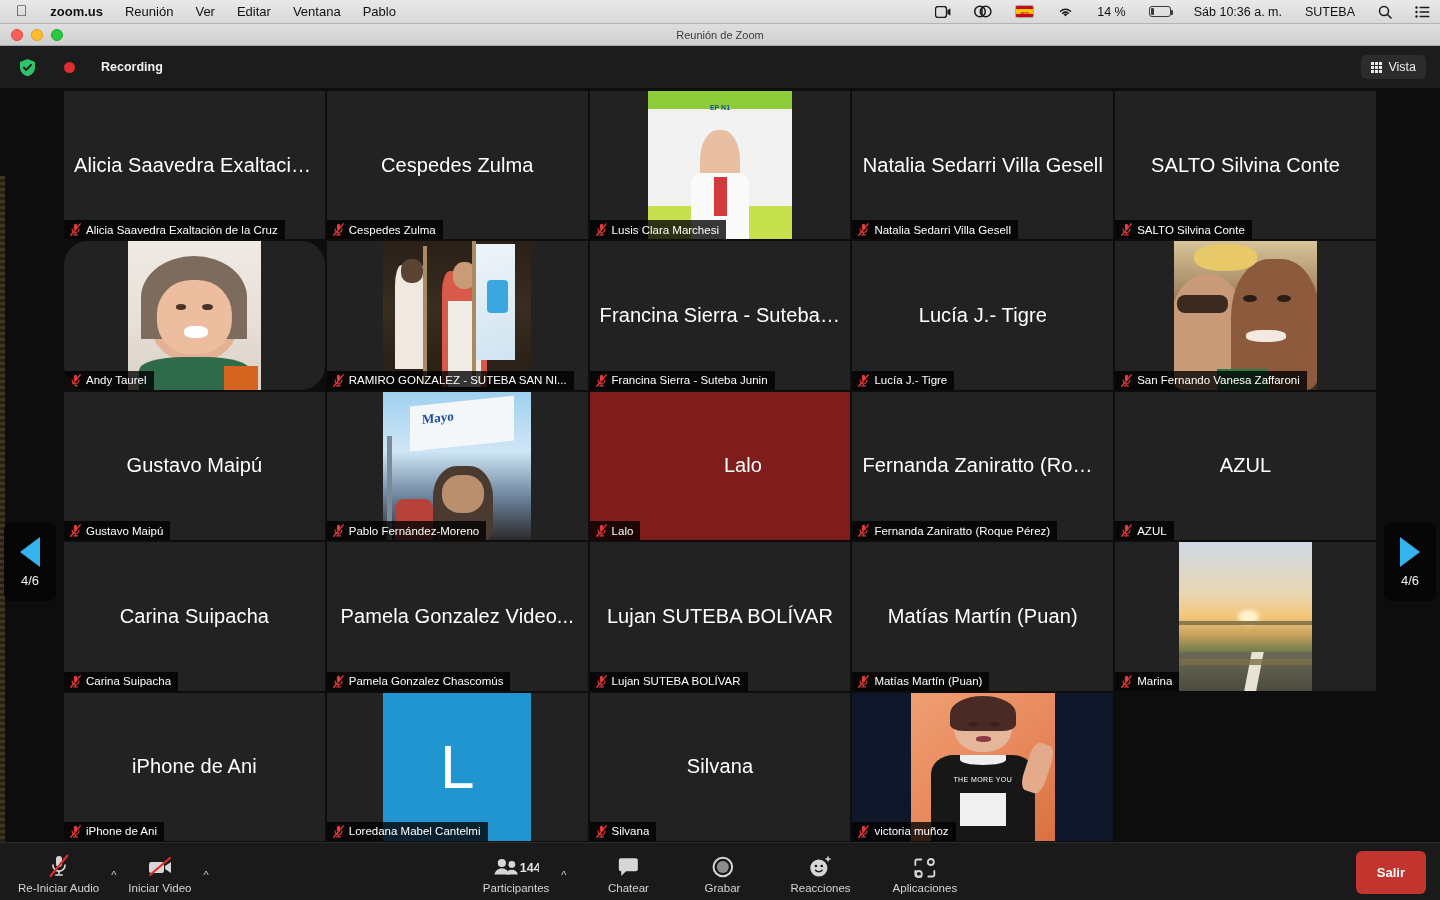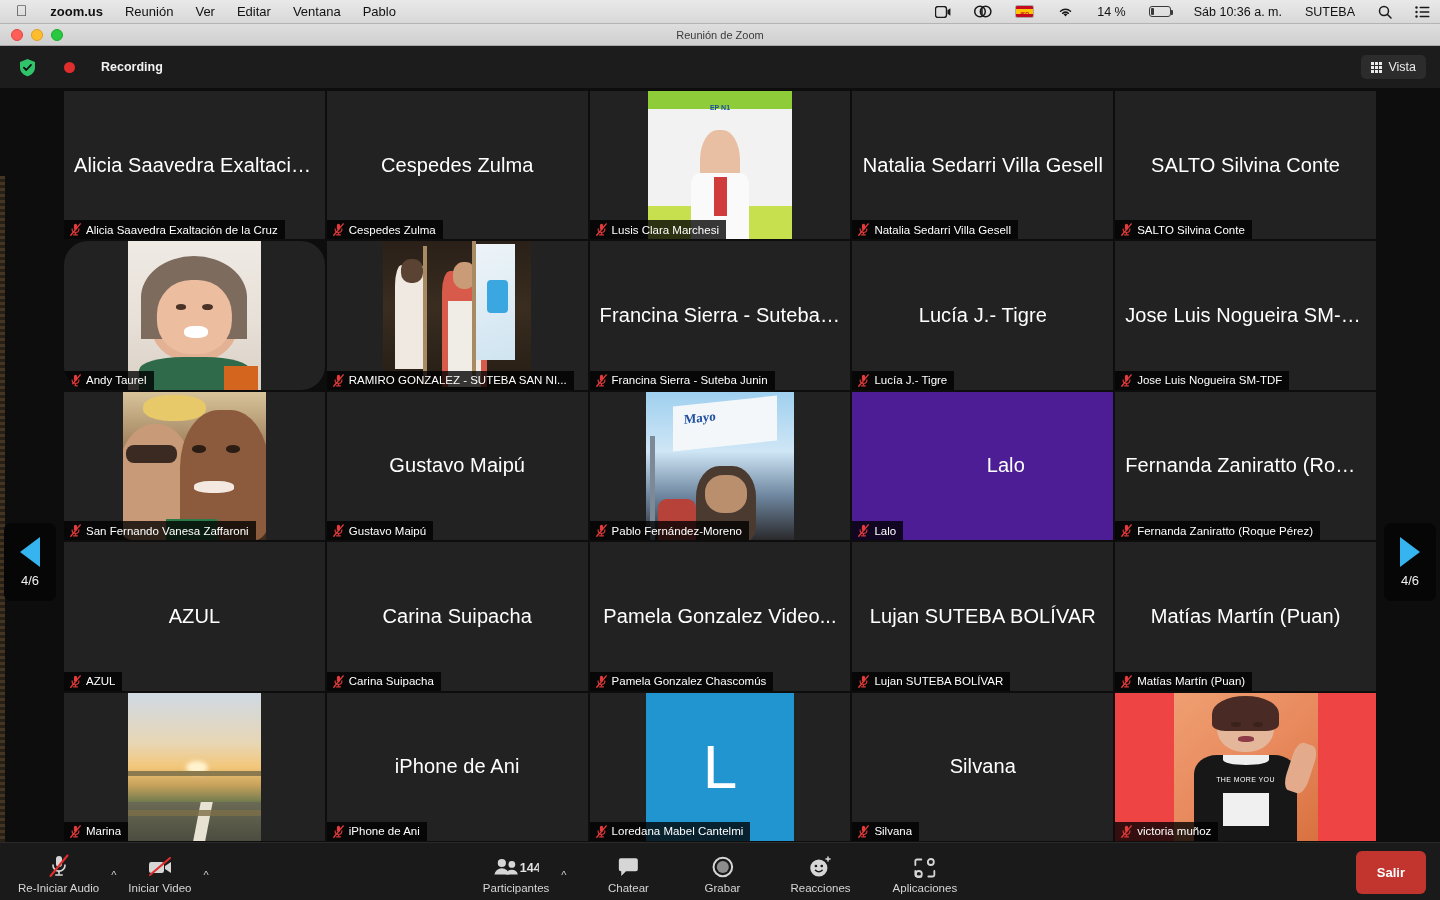--- a/index.html
+++ b/index.html
@@ -413,35 +413,20 @@
               <path d="M2.1 5.9 a3.4 3.4 0 0 0 6.8 0" fill="none" stroke="#e33b3b" stroke-width="1.1" stroke-linecap="round"></path>
               <rect x="4.8" y="9.2" width="1.4" height="2.1"></rect>
               <rect x="3" y="11.3" width="5" height="1.1" rx=".55"></rect>
             </g>
             <line x1="0.8" y1="12.3" x2="10.2" y2="0.9" stroke="#e33b3b" stroke-width="1.4" stroke-linecap="round"></line>
           </svg>
           <span class="lbl">Lucía J.- Tigre</span>
         </div>
       </div>
       <div class="tile" style="background: rgb(34, 34, 34);">
-        <div class="tile-name">Jose Luis Nogueira SM-T...</div>
-        <div class="namebar">
-          <svg class="micmute" viewBox="0 0 11 13">
-            <g fill="#e33b3b">
-              <rect x="3.9" y="0.8" width="3.2" height="6" rx="1.6"></rect>
-              <path d="M2.1 5.9 a3.4 3.4 0 0 0 6.8 0" fill="none" stroke="#e33b3b" stroke-width="1.1" stroke-linecap="round"></path>
-              <rect x="4.8" y="9.2" width="1.4" height="2.1"></rect>
-              <rect x="3" y="11.3" width="5" height="1.1" rx=".55"></rect>
-            </g>
-            <line x1="0.8" y1="12.3" x2="10.2" y2="0.9" stroke="#e33b3b" stroke-width="1.4" stroke-linecap="round"></line>
-          </svg>
-          <span class="lbl">Jose Luis Nogueira SM-TDF</span>
-        </div>
-      </div>
-      <div class="tile" style="background: rgb(34, 34, 34);">
         <div class="tile-video">
           <div style="height:100%;aspect-ratio:100/104;background:linear-gradient(180deg,#d8c49a 0%,#8f6d4c 48%,#3c2a1c 100%);position:relative;overflow:hidden;">
             <div style="position:absolute;left:-4%;top:22%;width:54%;height:78%;border-radius:48% 48% 20% 20%;background:#c89a78;"></div>
             <div style="position:absolute;left:40%;top:12%;width:62%;height:88%;border-radius:44% 44% 16% 16%;background:#8c5a3c;"></div>
             <div style="position:absolute;left:2%;top:36%;width:36%;height:12%;background:#3a2a22;border-radius:8px;"></div>
             <div style="position:absolute;left:48%;top:36%;width:10%;height:5%;background:#2c1d14;border-radius:50%;"></div>
             <div style="position:absolute;left:72%;top:36%;width:10%;height:5%;background:#2c1d14;border-radius:50%;"></div>
             <div style="position:absolute;left:50%;top:60%;width:28%;height:8%;background:#f4e9e0;border-radius:40%;"></div>
             <div style="position:absolute;left:14%;top:2%;width:44%;height:18%;background:#e8c96a;border-radius:44%;"></div>
             <div style="position:absolute;left:30%;bottom:0;width:36%;height:14%;background:#2d7a4a;"></div>
@@ -492,21 +477,21 @@
               <rect x="3.9" y="0.8" width="3.2" height="6" rx="1.6"></rect>
               <path d="M2.1 5.9 a3.4 3.4 0 0 0 6.8 0" fill="none" stroke="#e33b3b" stroke-width="1.1" stroke-linecap="round"></path>
               <rect x="4.8" y="9.2" width="1.4" height="2.1"></rect>
               <rect x="3" y="11.3" width="5" height="1.1" rx=".55"></rect>
             </g>
             <line x1="0.8" y1="12.3" x2="10.2" y2="0.9" stroke="#e33b3b" stroke-width="1.4" stroke-linecap="round"></line>
           </svg>
           <span class="lbl">Pablo Fernández-Moreno</span>
         </div>
       </div>
-      <div class="tile" style="background: #4c1d95; padding-left: 46px;">
+      <div class="tile" style="background: #7f1d1d; padding-left: 46px;">
         <div class="tile-name">Lalo</div>
         <div class="namebar">
           <svg class="micmute" viewBox="0 0 11 13">
             <g fill="#e33b3b">
               <rect x="3.9" y="0.8" width="3.2" height="6" rx="1.6"></rect>
               <path d="M2.1 5.9 a3.4 3.4 0 0 0 6.8 0" fill="none" stroke="#e33b3b" stroke-width="1.1" stroke-linecap="round"></path>
               <rect x="4.8" y="9.2" width="1.4" height="2.1"></rect>
               <rect x="3" y="11.3" width="5" height="1.1" rx=".55"></rect>
             </g>
             <line x1="0.8" y1="12.3" x2="10.2" y2="0.9" stroke="#e33b3b" stroke-width="1.4" stroke-linecap="round"></line>
@@ -667,21 +652,21 @@
               <rect x="3.9" y="0.8" width="3.2" height="6" rx="1.6"></rect>
               <path d="M2.1 5.9 a3.4 3.4 0 0 0 6.8 0" fill="none" stroke="#e33b3b" stroke-width="1.1" stroke-linecap="round"></path>
               <rect x="4.8" y="9.2" width="1.4" height="2.1"></rect>
               <rect x="3" y="11.3" width="5" height="1.1" rx=".55"></rect>
             </g>
             <line x1="0.8" y1="12.3" x2="10.2" y2="0.9" stroke="#e33b3b" stroke-width="1.4" stroke-linecap="round"></line>
           </svg>
           <span class="lbl">Silvana</span>
         </div>
       </div>
-      <div class="tile" style="background: #ef4444;">
+      <div class="tile" style="background: #0f172a;">
         <div class="tile-video">
           <div style="height:100%;aspect-ratio:100/103;background:linear-gradient(140deg,#ef9f72 0%,#e88a5e 50%,#d9713f 100%);position:relative;overflow:hidden;">
             <div style="position:absolute;left:30%;top:6%;width:40%;height:34%;border-radius:46%;background:#e5b79a;"></div>
             <div style="position:absolute;left:27%;top:2%;width:46%;height:24%;border-radius:50% 50% 20% 20%;background:#4a2a24;"></div>
             <div style="position:absolute;left:40%;top:20%;width:7%;height:3.5%;background:#3a2218;border-radius:50%;"></div>
             <div style="position:absolute;left:55%;top:20%;width:7%;height:3.5%;background:#3a2218;border-radius:50%;"></div>
             <div style="position:absolute;left:45%;top:29%;width:11%;height:4%;background:#8c3b47;border-radius:40%;"></div>
             <div style="position:absolute;left:14%;top:42%;width:72%;height:58%;background:#171717;border-radius:22% 22% 0 0;"></div>
             <div style="position:absolute;left:34%;top:42%;width:32%;height:7%;background:#efefef;border-radius:0 0 50% 50%;"></div>
             <div style="position:absolute;left:24%;top:56%;width:52%;height:10%;color:#fff;font-size:7px;letter-spacing:.4px;text-align:center;font-family:Liberation Sans, sans-serif;">THE MORE YOU</div>

